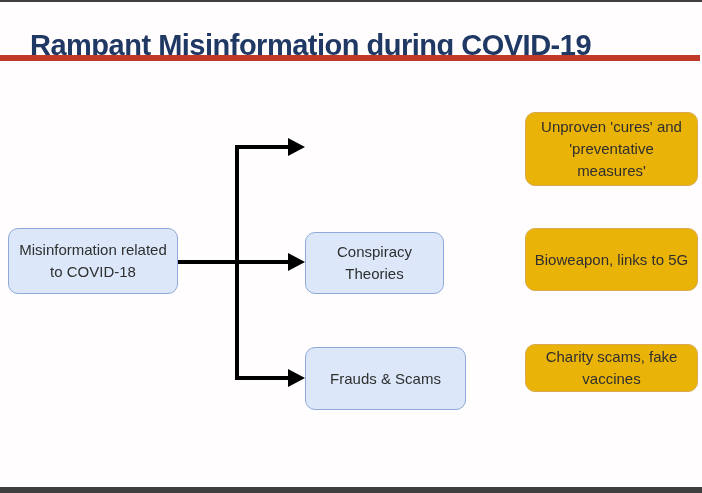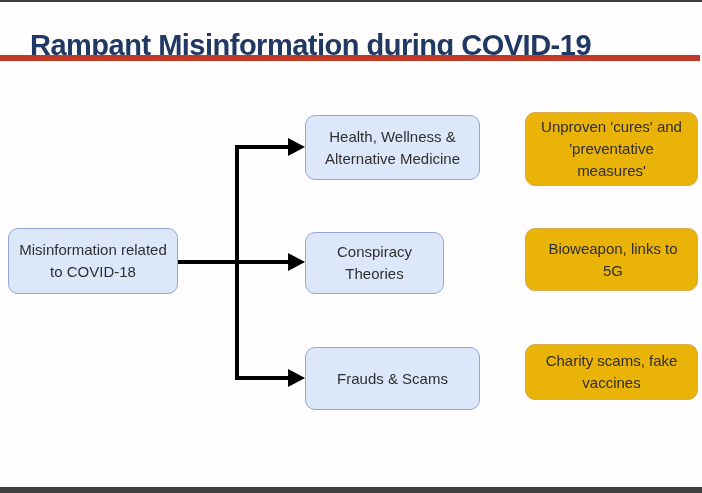--- a/index.html
+++ b/index.html
@@ -59,24 +59,24 @@
     background:#dce8fa;
     border:1.5px solid #8fa8d8;
   }
   .node.orange{
     background:#eab308;
     border:1.5px solid #d9a94f;
   }
   .root-node{ left:8px;   top:228px; width:170px; height:66px; }
   .mid-1{     left:305px; top:115px; width:175px; height:65px; }
   .mid-2{     left:305px; top:232px; width:139px; height:62px; }
-  .mid-3{     left:305px; top:347px; width:175px; height:63px;text-align:center; }
+  .mid-3{     left:305px; top:347px; width:161px; height:63px;text-align:center; }
   .right-1{   left:525px; top:112px; width:173px; height:74px; }
-  .right-2{   left:525px; top:228px; width:173px; height:63px;padding-left:11px; }
-  .right-3{   left:525px; top:344px; width:173px; height:56px; }
+  .right-2{   left:525px; top:228px; width:173px; height:63px; }
+  .right-3{   left:525px; top:344px; width:173px; height:48px; }
   .connector-svg{
     position:absolute;
     left:0; top:0;
     width:702px; height:493px;
     pointer-events:none;
   }
 </style>
 </head>
 <body>
 
@@ -101,23 +101,20 @@
     <polygon points="305,262 288,253 288,271" fill="#000000"></polygon>
 
     <line x1="235" y1="378" x2="291" y2="378" stroke="#000000" stroke-width="4"></line>
     <polygon points="305,378 288,369 288,387" fill="#000000"></polygon>
   </svg>
 
   <div class="node blue root-node">
     <span>Misinformation related to COVID-18</span>
   </div>
 
-  <div class="node blue mid-1">
-    <span>Health, Wellness &amp; Alternative Medicine</span>
-  </div>
 
   <div class="node blue mid-2">
     <span>Conspiracy Theories</span>
   </div>
 
   <div class="node blue mid-3">
     <span>Frauds &amp; Scams</span>
   </div>
 
   <div class="node orange right-1">

